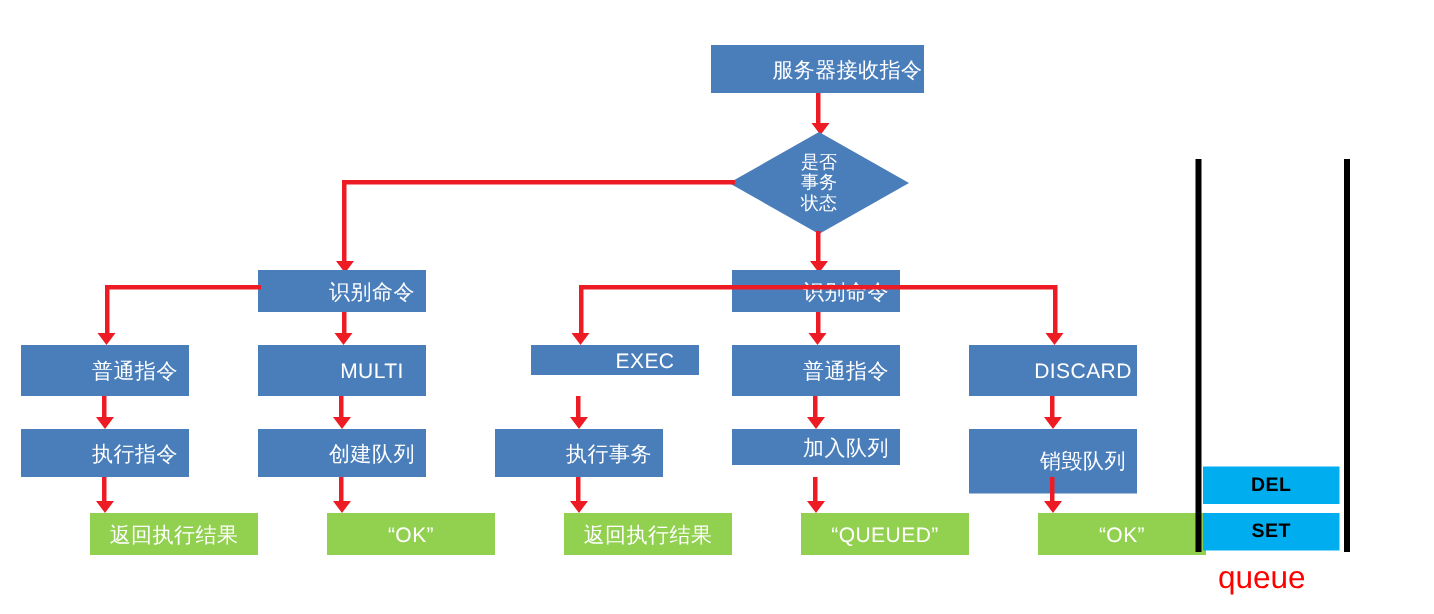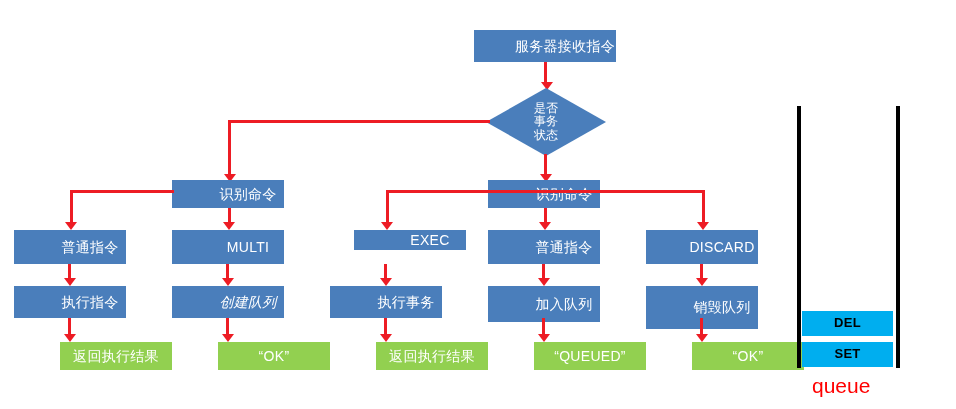--- a/index.html
+++ b/index.html
@@ -148,21 +148,21 @@
   <div class="arrowhead" style="left:64px; top:334px;"></div>
   <div class="node green" style="left:14px; top:342px; width:112px; height:28px;">
     <span>返回执行结果</span>
   </div>
 
   <div class="node blue" style="left:172px; top:230px; width:112px; height:34px;">
     <span>MULTI</span>
   </div>
   <div class="ln v" style="left:226px; top:264px; height:16px;"></div>
   <div class="arrowhead" style="left:222px; top:278px;"></div>
-  <div class="node blue" style="left:172px; top:286px; width:112px; height:32px;font-style:italic;">
+  <div class="node blue" style="left:172px; top:286px; width:112px; height:32px;">
     <span>创建队列</span>
   </div>
   <div class="ln v" style="left:226px; top:318px; height:18px;"></div>
   <div class="arrowhead" style="left:222px; top:334px;"></div>
   <div class="node green" style="left:172px; top:342px; width:112px; height:28px;">
     <span>“OK”</span>
   </div>
 
   <div class="node blue" style="left:330px; top:230px; width:112px; height:20px;margin-left:24px;">
     <span>EXEC</span>
@@ -176,21 +176,21 @@
   <div class="arrowhead" style="left:380px; top:334px;"></div>
   <div class="node green" style="left:330px; top:342px; width:112px; height:28px;">
     <span>返回执行结果</span>
   </div>
 
   <div class="node blue" style="left:488px; top:230px; width:112px; height:34px;">
     <span>普通指令</span>
   </div>
   <div class="ln v" style="left:542px; top:264px; height:16px;"></div>
   <div class="arrowhead" style="left:538px; top:278px;"></div>
-  <div class="node blue" style="left:488px; top:286px; width:112px; height:36px;">
+  <div class="node blue" style="left:488px; top:286px; width:112px; height:24px;">
     <span>加入队列</span>
   </div>
   <div class="ln v" style="left:542px; top:318px; height:18px;"></div>
   <div class="arrowhead" style="left:538px; top:334px;"></div>
   <div class="node green" style="left:488px; top:342px; width:112px; height:28px;">
     <span>“QUEUED”</span>
   </div>
 
   <div class="node blue" style="left:646px; top:230px; width:112px; height:34px;text-align:center;">
     <span>DISCARD</span>

